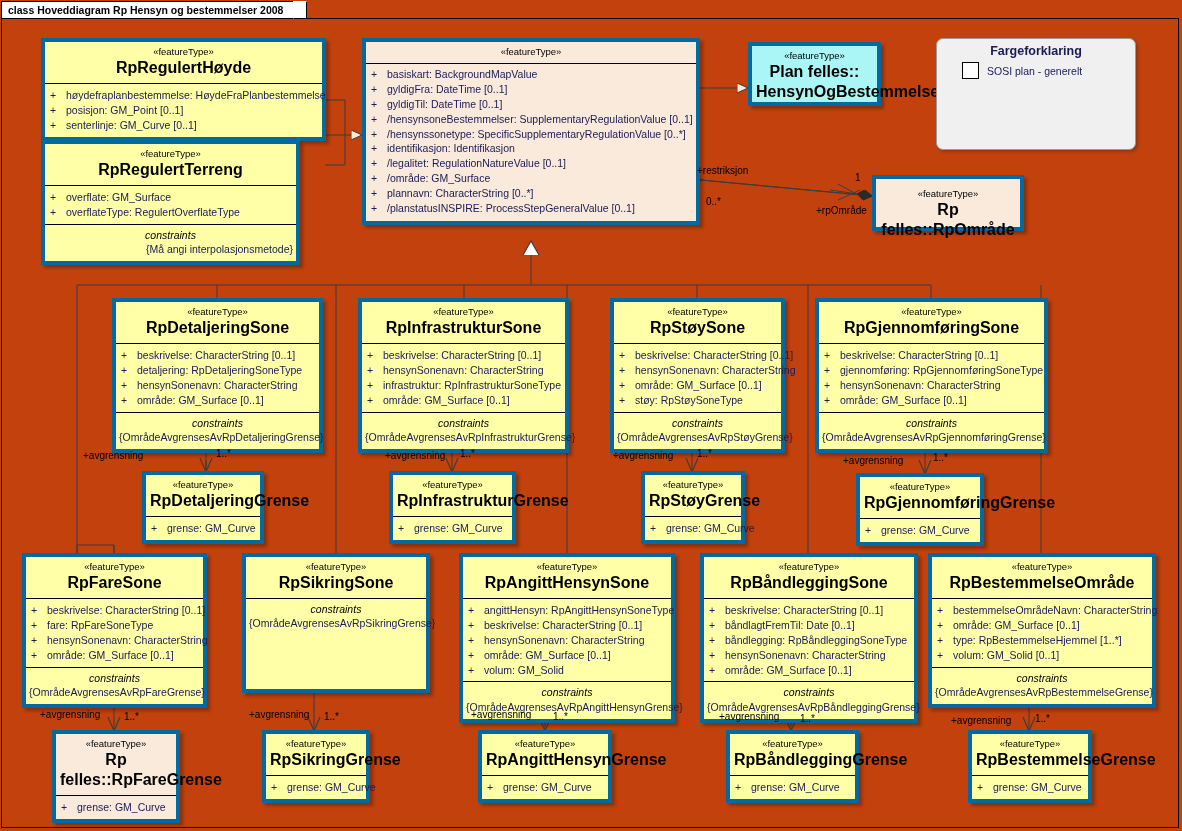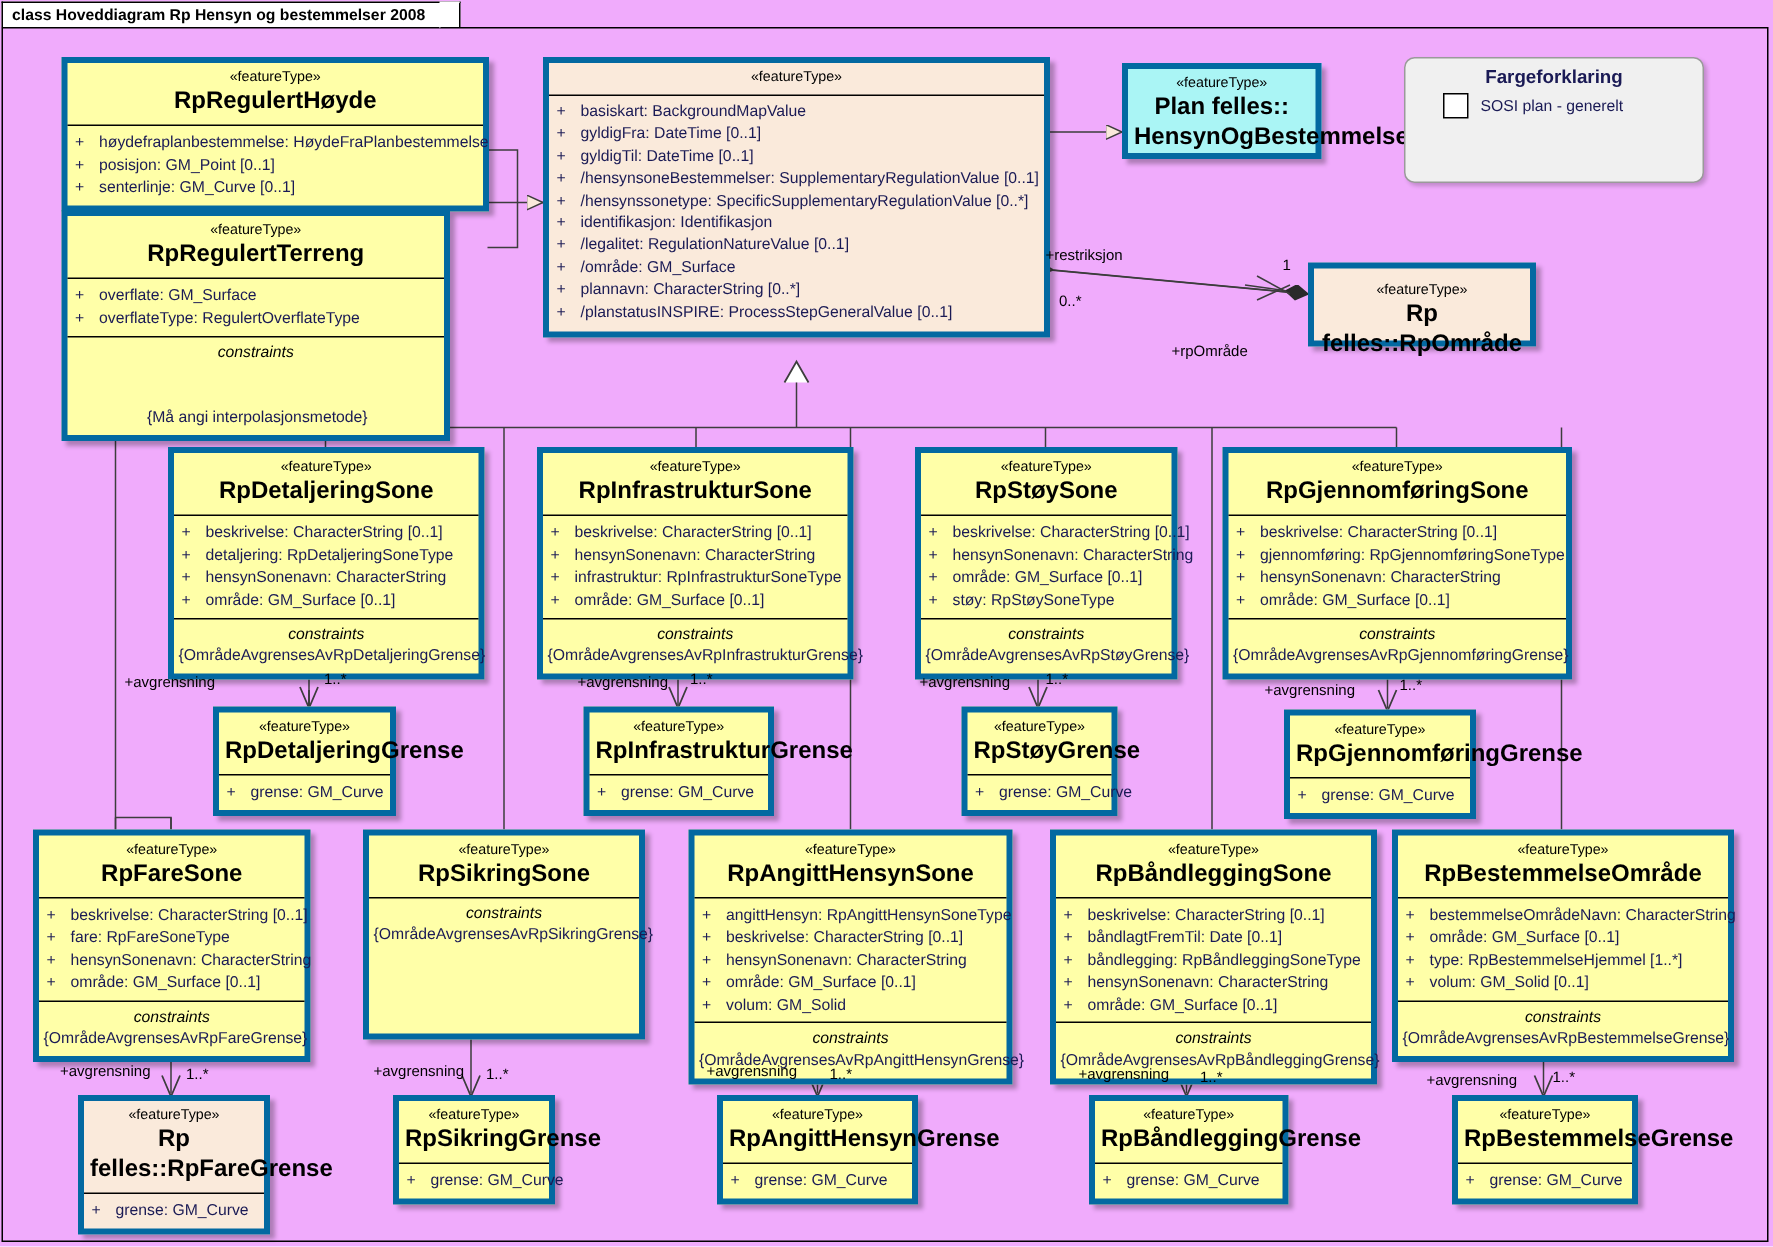--- a/index.html
+++ b/index.html
@@ -1,17 +1,17 @@
 <!DOCTYPE html>
 <html><head>
 <meta charset="utf-8">
 <style>
   html,body{margin:0;padding:0;background:#ffffff;}
   body{font-family:"Liberation Sans",sans-serif;}
-  #canvas{position:relative;width:1182px;height:831px;overflow:hidden;background:#f0abfc;}
+  #canvas{position:relative;width:1182px;height:831px;overflow:hidden;background:#c2410c;}
 
   
   .frame{position:absolute;left:1px;top:18px;width:1178px;height:810px;border:1px solid #000;box-sizing:border-box;}
   .frame-tab{position:absolute;left:1px;top:1px;height:17px;border:1px solid #000;border-bottom:none;
     background:#fff;box-sizing:border-box;display:flex;align-items:center;padding:0 20px 0 6px;
     font-size:10.5px;font-weight:bold;color:#000;white-space:nowrap;}
   .frame-tab:after{content:"";position:absolute;right:-1px;top:-1px;width:0;height:0;
      border-left:14px solid #fff;border-bottom:18px solid transparent;}
 
   
@@ -161,21 +161,21 @@
           <span class="vis">+</span>
           <span class="atxt">overflate: GM_Surface</span>
         </div>
       <div class="attr">
           <span class="vis">+</span>
           <span class="atxt">overflateType: RegulertOverflateType</span>
         </div>
     </div>
     <div class="sep cons">
       <div class="ct">constraints</div>
-      <div class="cv" style="text-align:center;padding-left:2px;margin-top:29px;">{Må angi interpolasjonsmetode}</div>
+      <div class="cv" style="text-align:right;padding-left:2px;">{Må angi interpolasjonsmetode}</div>
     </div>
   </div>
 
   <div class="cls c-peach" style="left:362px;top:38px;width:338px;">
     <div class="hdr">
       <div class="stereo">«featureType»</div>
     </div>
     <div class="sep" style="padding:3px 0 5px;">
       <div style="padding:0 3px 0 5px;">
         <div class="attr">
@@ -230,31 +230,31 @@
     </div>
   </div>
 
   <div class="cls c-peach" style="left:872px;top:175px;width:152px;height:56px;">
     <div class="hdr" style="padding-top:9px;">
       <div class="stereo">«featureType»</div>
       <div class="cname">Rp felles::RpOmråde</div>
     </div>
   </div>
 
-  <div class="legend" style="left:936px;top:38px;width:200px;height:84px;">
+  <div class="legend" style="left:936px;top:38px;width:200px;height:112px;">
     <div class="ltitle">Fargeforklaring</div>
     <div class="lrow">
       <span class="sw" style="background:#ffffff;"></span>
       <span class="ltxt">SOSI plan - generelt</span>
     </div>
   </div>
 
   <div class="lbl" style="left:697px;top:165px;">+restriksjon</div>
   <div class="lbl" style="left:706px;top:196px;">0..*</div>
-  <div class="lbl" style="left:781px;top:205px;margin-top:24px;">+rpOmråde</div>
+  <div class="lbl" style="left:816px;top:205px;">+rpOmråde</div>
   <div class="lbl" style="left:855px;top:172px;">1</div>
 
   <div class="cls c-yellow" style="left:112px;top:298px;width:211px;">
     <div class="hdr">
       <div class="stereo">«featureType»</div>
       <div class="cname">RpDetaljeringSone</div>
     </div>
     <div class="sep attrs">
       <div class="attr">
           <span class="vis">+</span>

